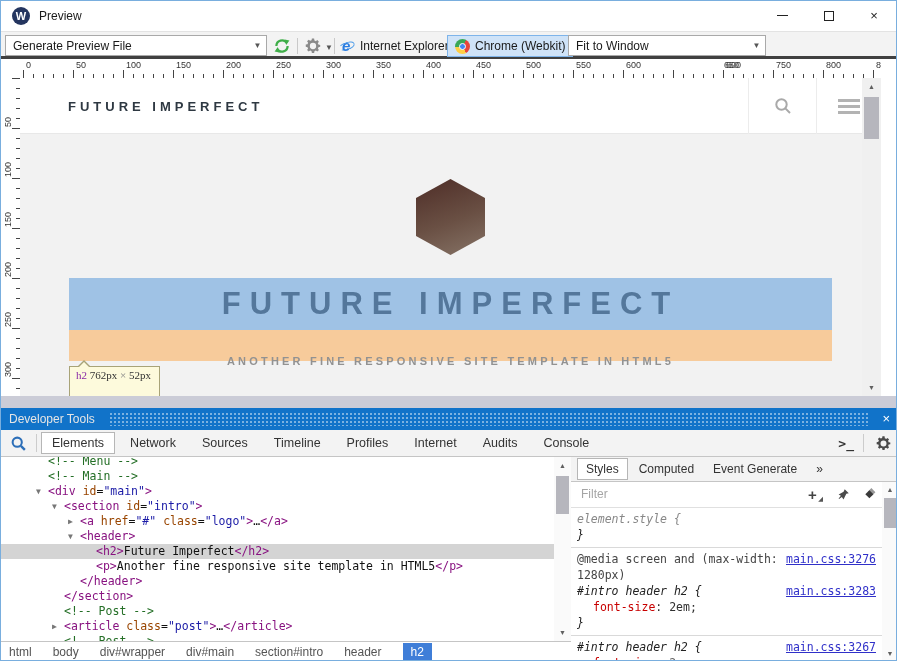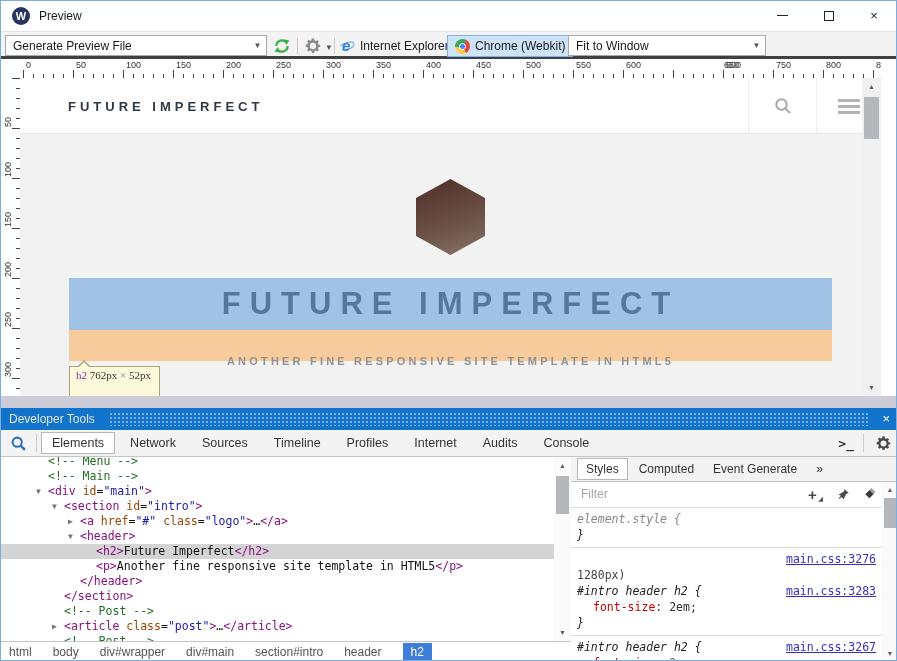--- a/index.html
+++ b/index.html
@@ -491,21 +491,21 @@
             <rect x="3.1" y="4.1" width="7" height="7" transform="rotate(45 6.6 7.6)" fill="#3a3a3a"></rect>
           </svg>
         </span>
       </div>
       <div class="sp-code">
           <div class="sp-block">
             <div class="sp-row"><span class="sp-sel muted">element.style {</span></div>
             <div class="sp-row"><span class="sp-sel">}</span></div>
           </div>
           <div class="sp-block">
-            <div class="sp-row"><span class="sp-link">main.css:3276</span><br><span class="sp-media">1280px)</span></div>
+            <div class="sp-row"><span class="sp-link">main.css:3276</span><span class="sp-media">@media screen and (max-width:</span><br><span class="sp-media">1280px)</span></div>
             <div class="sp-row"><span class="sp-link">main.css:3283</span><span class="sp-sel">#intro header h2 {</span></div>
             <div class="sp-row sp-prop-row"><span class="sp-prop"><span class="prop-name">font-size</span><span class="prop-rest">: 2em;</span></span></div>
             <div class="sp-row"><span class="sp-sel">}</span></div>
           </div>
           <div class="sp-block">
             <div class="sp-row"><span class="sp-link">main.css:3267</span><span class="sp-sel">#intro header h2 {</span></div>
             <div class="sp-row sp-prop-row"><span class="sp-prop struck"><span class="prop-name">font-size</span><span class="prop-rest">: 2em;</span></span></div>
           </div>
         </div>
       <div class="styles-sb">

